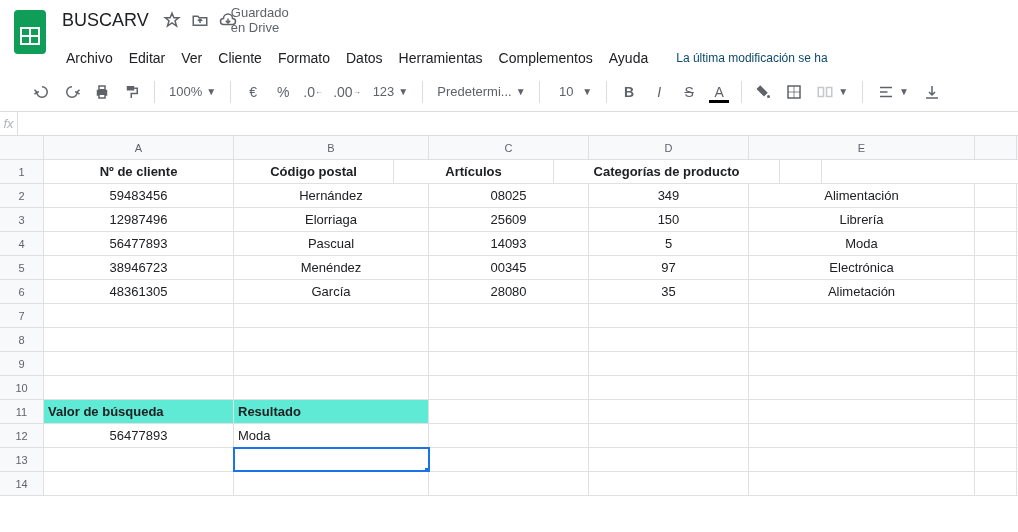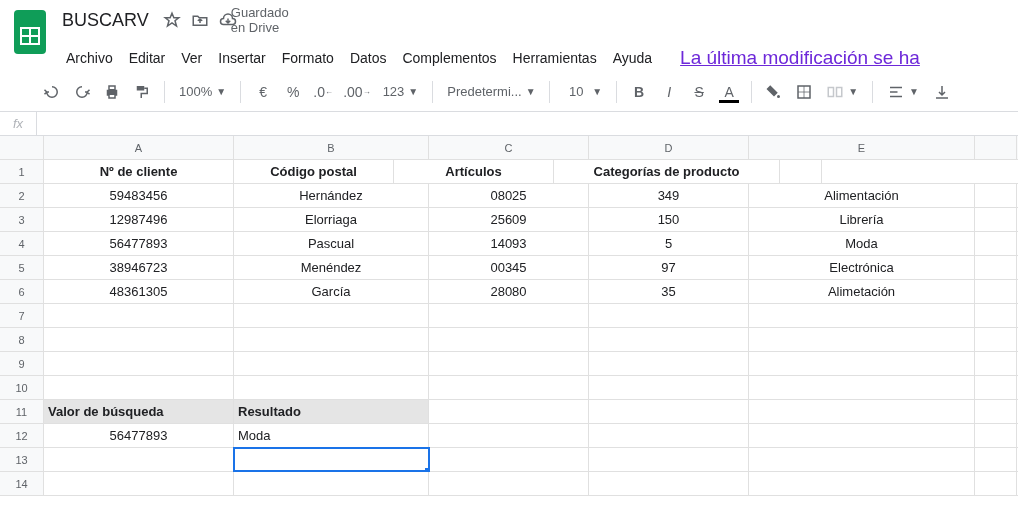--- a/index.html
+++ b/index.html
@@ -13,52 +13,52 @@
 .header-col { flex: 1; min-width: 0; }
 .title-row { display: flex; align-items: center; gap: 10px; height: 24px; }
 .doc-title { font-size: 18px; color: #202124; padding: 1px 4px; }
 .title-icons { display: flex; align-items: center; gap: 10px; color: #5f6368; }
 .title-icons span, .title-icons svg { width: 18px; height: 18px; display: inline-flex; align-items: center; justify-content: center; }
 .save-status { color: #5f6368; font-size: 13px; margin-left: 4px; }
 
 .menu-row { display: flex; align-items: center; gap: 0; height: 28px; margin-top: 12px; }
 .menu-item { padding: 4px 8px; font-size: 14px; color: #202124; cursor: pointer; border-radius: 3px; }
 .menu-spacer { width: 16px; }
-.last-mod { color: #6d28d9; text-decoration: underline; font-size: 19px; white-space: nowrap; overflow: hidden; padding-left: 4px; }
-
-
-.toolbar { display: flex; align-items: center; height: 40px; padding: 0 10px 0 38px; border-bottom: 1px solid #dadce0; gap: 2px; }
+.last-mod { color: #0c4a6e; font-size: 12px; white-space: nowrap; overflow: hidden; padding-left: 4px; }
+
+
+.toolbar { display: flex; align-items: center; height: 40px; padding: 0 10px 0 28px; border-bottom: 1px solid #dadce0; gap: 2px; }
 .tbtn { min-width: 28px; height: 28px; display: inline-flex; align-items: center; justify-content: center; color: #5f6368; cursor: pointer; border-radius: 3px; padding: 0 4px; font-size: 14px; }
 .tbtn svg { width: 18px; height: 18px; fill: #5f6368; }
 .sep { width: 1px; height: 22px; background: #dadce0; margin: 0 6px; }
 .dd { display: inline-flex; align-items: center; gap: 4px; color: #5f6368; padding: 0 6px; height: 28px; cursor: pointer; border-radius: 3px; }
 .caret { font-size: 10px; color: #5f6368; }
 .zoom { font-size: 13px; color: #5f6368; }
 .font-dd { width: 100px; overflow: hidden; white-space: nowrap; text-overflow: ellipsis; }
 .fsize { width: 24px; text-align: center; }
 .textcolor { position: relative; }
 .underline-red { position: absolute; bottom: 3px; left: 4px; right: 4px; height: 3px; background: #000; }
 
 
 .fxbar { display: flex; align-items: center; height: 24px; border-bottom: 1px solid #dadce0; }
-.fx { width: 37px; text-align: center; font-style: italic; color: #b0b3b8; font-size: 13px; border-right: 1px solid #dadce0; height: 100%; display: flex; align-items: center; justify-content: center; }
+.fx { width: 18px; text-align: center; font-style: italic; color: #b0b3b8; font-size: 13px; border-right: 1px solid #dadce0; height: 100%; display: flex; align-items: center; justify-content: center; }
 .fxinput { flex: 1; padding: 0 6px; font-size: 13px; }
 
 
 .grid { flex: 1; overflow: hidden; display: flex; flex-direction: column; }
 .col-headers { display: flex; height: 24px; background: #f8f9fa; border-bottom: 1px solid #e0e0e0; }
 .corner { width: 44px; border-right: 1px solid #e0e0e0; background: #f8f9fa; flex-shrink: 0; }
 .colh { border-right: 1px solid #e0e0e0; text-align: center; font-size: 11px; color: #5f6368; line-height: 24px; background: #f8f9fa; }
 .rows { flex: 1; overflow: auto; }
 .row { display: flex; height: 24px; border-bottom: 1px solid #e0e0e0; }
 .rowh { width: 44px; border-right: 1px solid #e0e0e0; background: #f8f9fa; text-align: center; font-size: 11px; color: #5f6368; line-height: 24px; flex-shrink: 0; }
 .cell { border-right: 1px solid #e0e0e0; padding: 0 4px; font-size: 13px; line-height: 24px; overflow: hidden; white-space: nowrap; text-align: center; }
 .cell.left { text-align: left; }
 .cell.bold { font-weight: bold; }
-.cell.hl { background: #e5e5e5; }
+.cell.hl { background: #5eead4; }
 .cell.selected { outline: 2px solid #1a73e8; outline-offset: -1px; position: relative; }
 .sel-handle { position: absolute; right: -3px; bottom: -3px; width: 6px; height: 6px; background: #1a73e8; }
 
 
 .cA { width: 190px; }
 .cB { width: 195px; }
 .cC { width: 160px; }
 .cD { width: 160px; }
 .cE { width: 226px; }
 .cF { width: 42px; }
@@ -98,25 +98,25 @@
                 <path d="M12 10 L12 16 M9 13 L12 16 L15 13"></path>
               </svg>
             </span>
           <span class="save-status">Guardado en Drive</span>
         </div>
       </div>
       <div class="menu-row">
         <span class="menu-item">Archivo</span>
         <span class="menu-item">Editar</span>
         <span class="menu-item">Ver</span>
-        <span class="menu-item">Insertar</span>
+        <span class="menu-item">Cliente</span>
         <span class="menu-item">Formato</span>
         <span class="menu-item">Datos</span>
+        <span class="menu-item">Herramientas</span>
         <span class="menu-item">Complementos</span>
-        <span class="menu-item">Herramientas</span>
         <span class="menu-item">Ayuda</span>
         <span class="menu-spacer"></span>
         <span class="last-mod">La última modificación se ha</span>
       </div>
     </div>
   </div>
 
   <div class="toolbar">
     <span class="tbtn">
         <svg viewBox="0 0 24 24">

